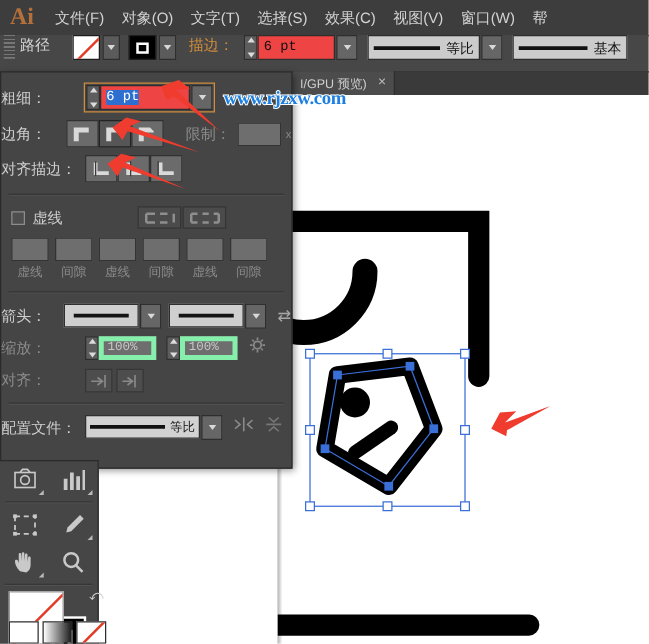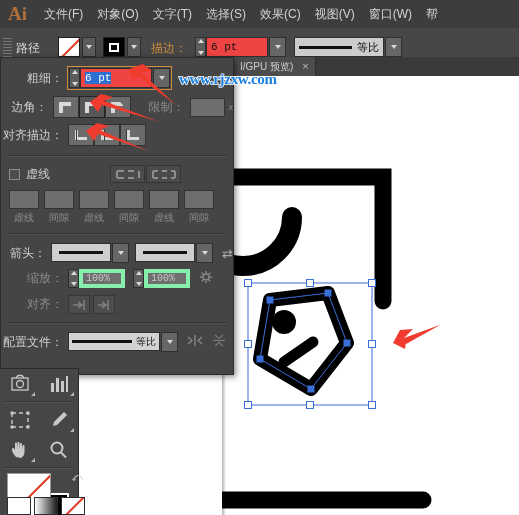--- a/index.html
+++ b/index.html
@@ -22,21 +22,21 @@
     line-height:28px;
   }
   .menu-item{
     color:#d2d2d2;font-size:12px;padding:0 7px;line-height:28px;white-space:nowrap;
   }
 
   
   .ctrlbar{
     position:absolute;left:0;top:28px;width:519px;height:29px;
     background:#474747;border-bottom:1px solid #2b2b2b;
-    display:flex;align-items:flex-end;
+    display:flex;align-items:flex-start;
   }
   .grip{
     width:9px;height:19px;margin-left:3px;margin-right:4px;
     background:repeating-linear-gradient(to bottom,#777 0px,#777 1px,#474747 1px,#474747 3px);
   }
   .ctrl-label{color:#d6d6d6;font-size:12px;margin-right:8px;white-space:nowrap;}
   .ctrl-label.orange{color:#d08c3c;}
 
   .swatch-box{
     width:22px;height:20px;background:#fff;border:1px solid #1e1e1e;box-sizing:border-box;
@@ -99,21 +99,21 @@
     background:linear-gradient(to right,rgba(0,0,0,.30),rgba(0,0,0,0));
   }
 
   
   .stroke-panel{
     position:absolute;left:0;top:57px;width:234px;height:318px;
     background:#454545;border:1px solid #2b2b2b;box-sizing:border-box;
     box-shadow:2px 2px 6px rgba(0,0,0,.45);
   }
   .row{display:flex;align-items:center;}
-  .plabel{color:#cfcfcf;font-size:12px;text-align:right;white-space:nowrap;}
+  .plabel{color:#cfcfcf;font-size:12px;text-align:left;white-space:nowrap;}
   .plabel.dim{color:#8c8c8c;}
 
   .field-focus{
     border:1px solid #d08c3c;box-sizing:border-box;display:flex;align-items:center;
     background:#454545;padding:1px;
   }
   .sel-text{background:#2d6fd0;color:#fff;}
 
   .tgl{
     width:26px;height:22px;background:#6b6b6b;border:1px solid #313131;box-sizing:border-box;
@@ -251,20 +251,24 @@
     </div>
 
     <div class="profile-field" style="width:90px;margin-left:8px;">
       <span class="bar"></span>
       <span>等比</span>
     </div>
     <div class="dropbtn">
         <span class="caret"></span>
       </div>
 
+    <div class="profile-field" style="width:92px;margin-left:8px;">
+      <span class="bar"></span>
+      <span>基本</span>
+    </div>
   </div>
 
   <div class="tabstrip">
     <div class="doctab">
       <span>I/GPU 预览)</span>
       <span class="x">×</span>
     </div>
   </div>
 
   <div class="canvas">

